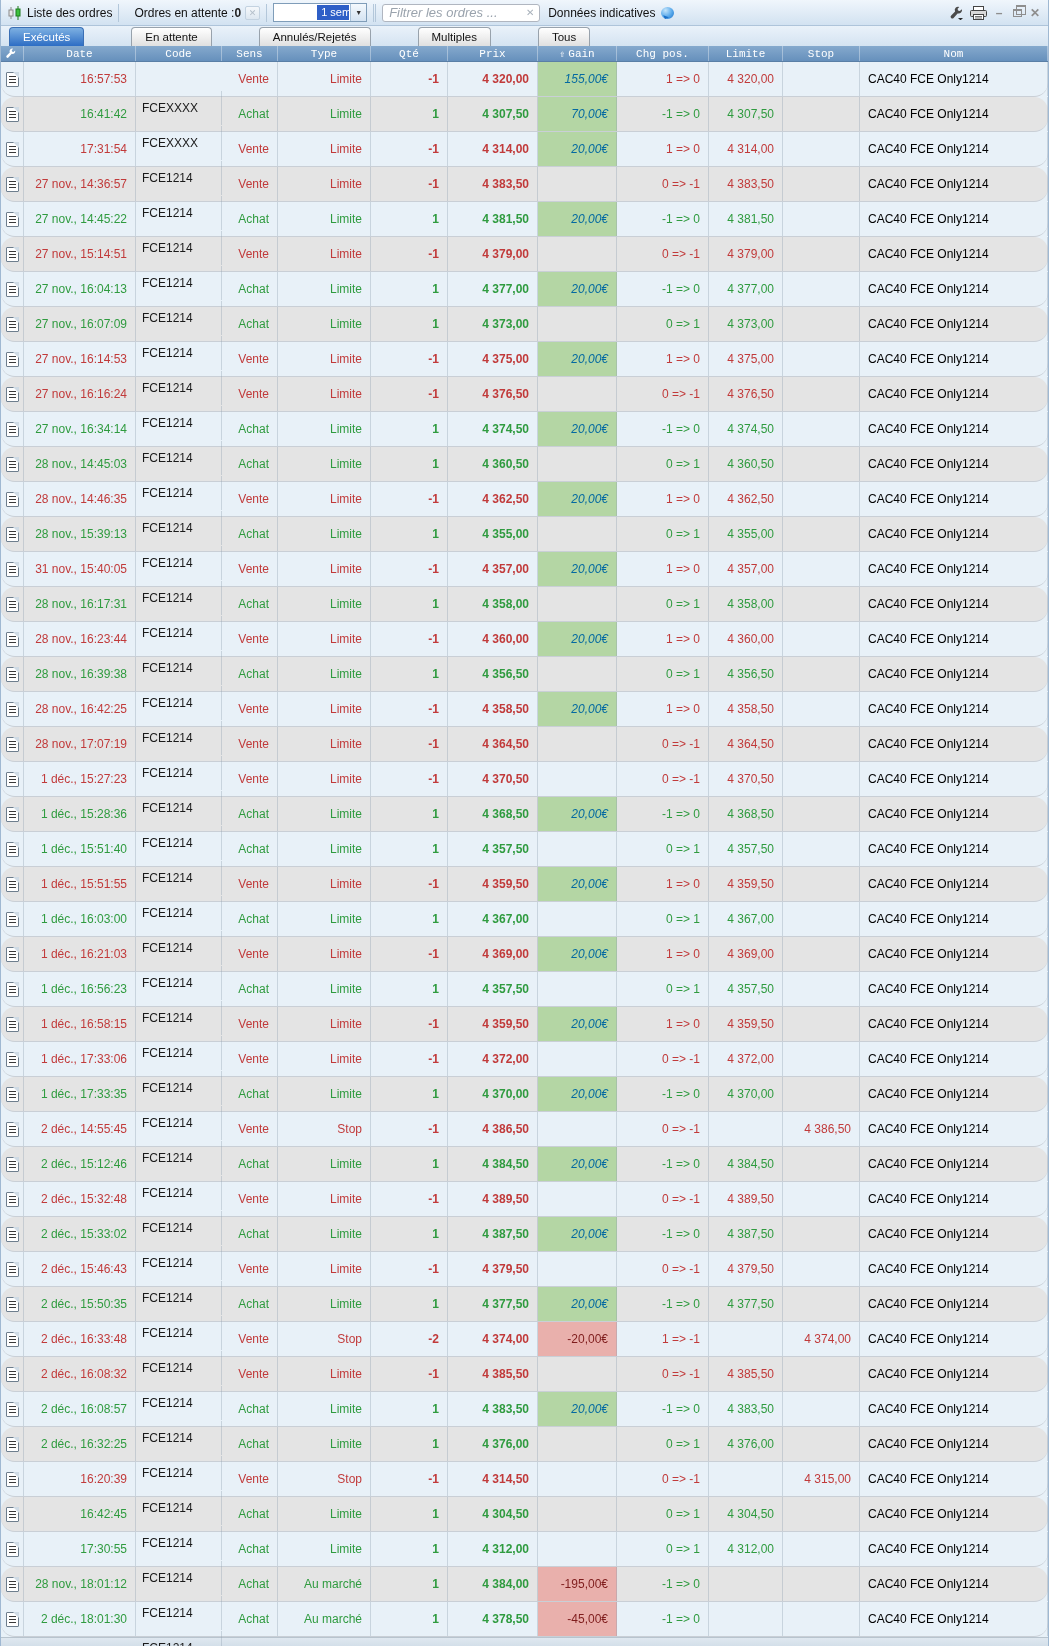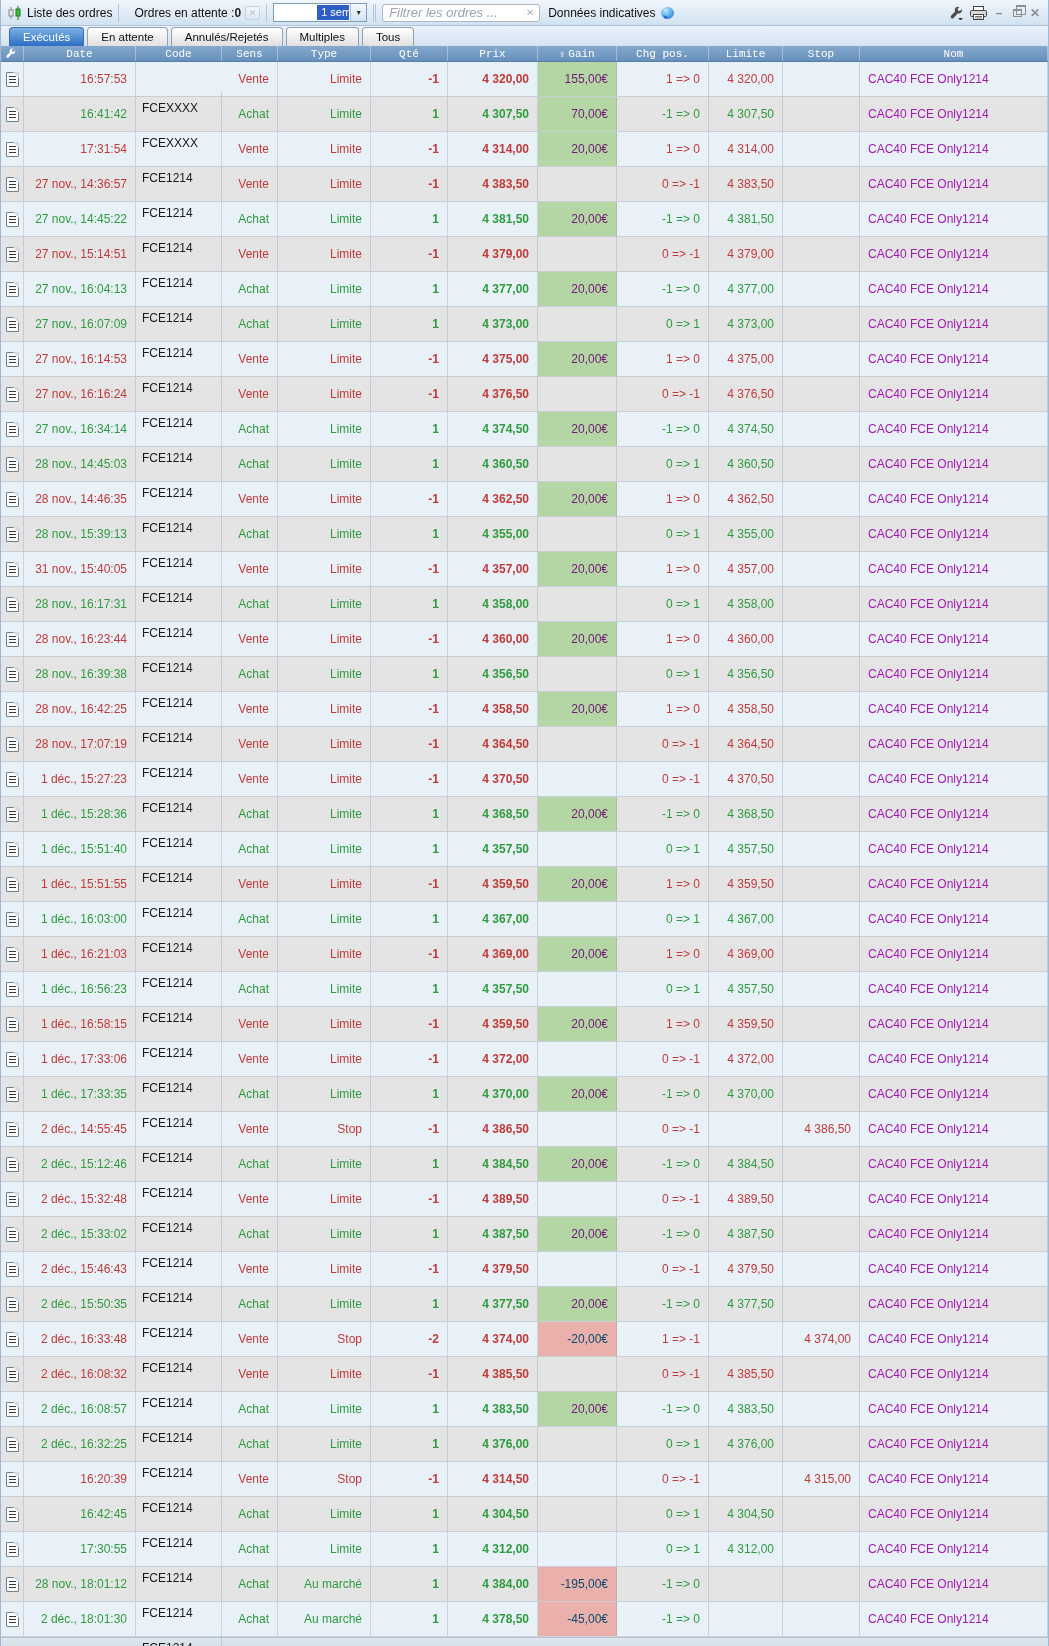--- a/index.html
+++ b/index.html
@@ -93,20 +93,21 @@
     border:1px solid #8e8e8e; border-top-width:2px;
   }
   .close-glyph { font-size:12px; color:#8e8e8e; }
 
   
   .tabbar {
     height: 20px;
     background: linear-gradient(#eaf2fa, #d4e3f1);
     display:flex; align-items:flex-end;
     padding-left:8px;
+    gap:44px;
   }
   .tab {
     height:19px; line-height:18px;
     padding:0 13px; margin-right:3px;
     border:1px solid #98a2ac; border-bottom:none;
     border-radius:4px 4px 0 0;
     background: linear-gradient(#ffffff, #e0e0e0);
     color:#111; font-size:11.5px;
     cursor:pointer;
   }
@@ -129,38 +130,38 @@
   }
   .th {
     display:flex; align-items:center; justify-content:center;
     border-right:1px solid rgba(255,255,255,.35);
     overflow:hidden; white-space:nowrap; cursor:pointer;font-family:Liberation Mono, monospace;
   }
   .th-icon { justify-content:flex-start; padding-left:4px; }
   .sorticon { margin-right:3px; font-size:10px; }
 
   .tbody { background:#e8f1f8; }
-  .trow { height:35px; border-bottom:1px solid #c9cfd6; cursor:default; }
+  .trow { height:35px; border-bottom:1px solid #c9cfd6; cursor:default;border-radius:14px; }
   .trow.odd  { background:#e8f1f8; }
   .trow.even { background:#e4e4e4; }
   .cell {
     display:flex; align-items:center;
     border-right:1px solid rgba(140,158,175,.35);
     overflow:hidden; white-space:nowrap;
     height:100%;
   }
   .num { justify-content:flex-end; padding-right:8px; }
   .bold { font-weight:bold; }
   .c-icon { justify-content:center; }
   .c-code { padding-left:6px; color:#1a1a1a;margin-top:29px; }
-  .c-nom  { padding-left:8px; color:#a21caf; }
+  .c-nom  { padding-left:8px; color:#000000; }
   .buy  { color:#2f9b3f; }
   .sell { color:#c13a3a; }
-  .gain-pos { background:#b4d6a4; color:#701a75; }
-  .gain-neg { background:#e9b0ac; color:#0c4a6e;padding-left:28px; }
+  .gain-pos { background:#b4d6a4; color:#0369a1;font-style:italic; }
+  .gain-neg { background:#e9b0ac; color:#7f1d1d;padding-left:28px; }
 
   .doc-icon {
     width:13px; height:15px; background:#fff;
     border:1px solid #6e7e8d; border-radius:1px;
     position:relative;
   }
   .doc-icon::before {
     content:""; position:absolute; left:2px; top:3px; width:7px; height:8px;
     background: repeating-linear-gradient(#3a3a3a 0 1px, transparent 1px 3px);
   }

